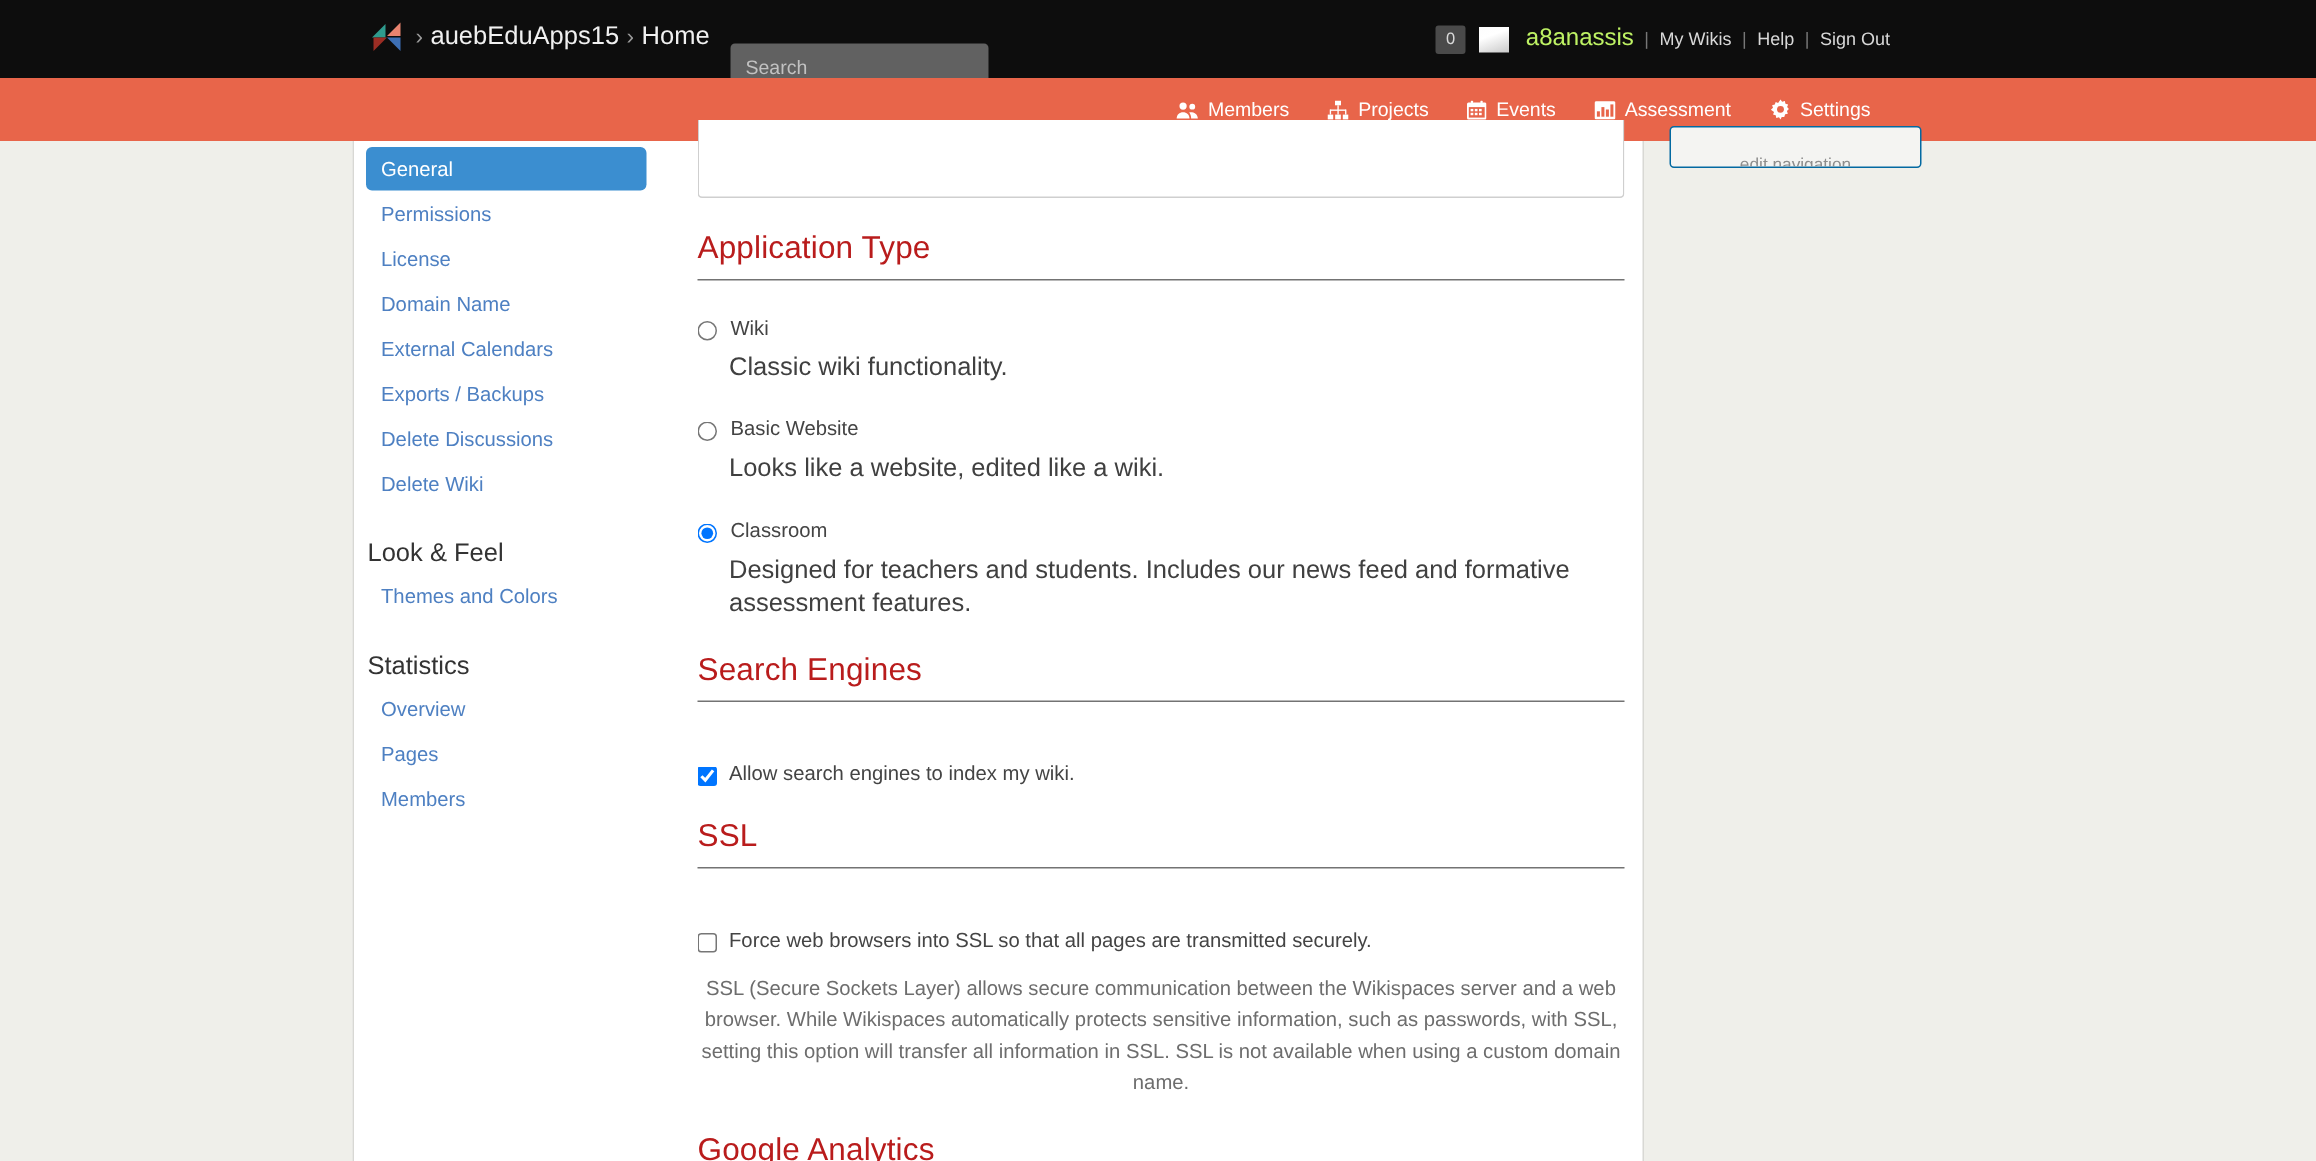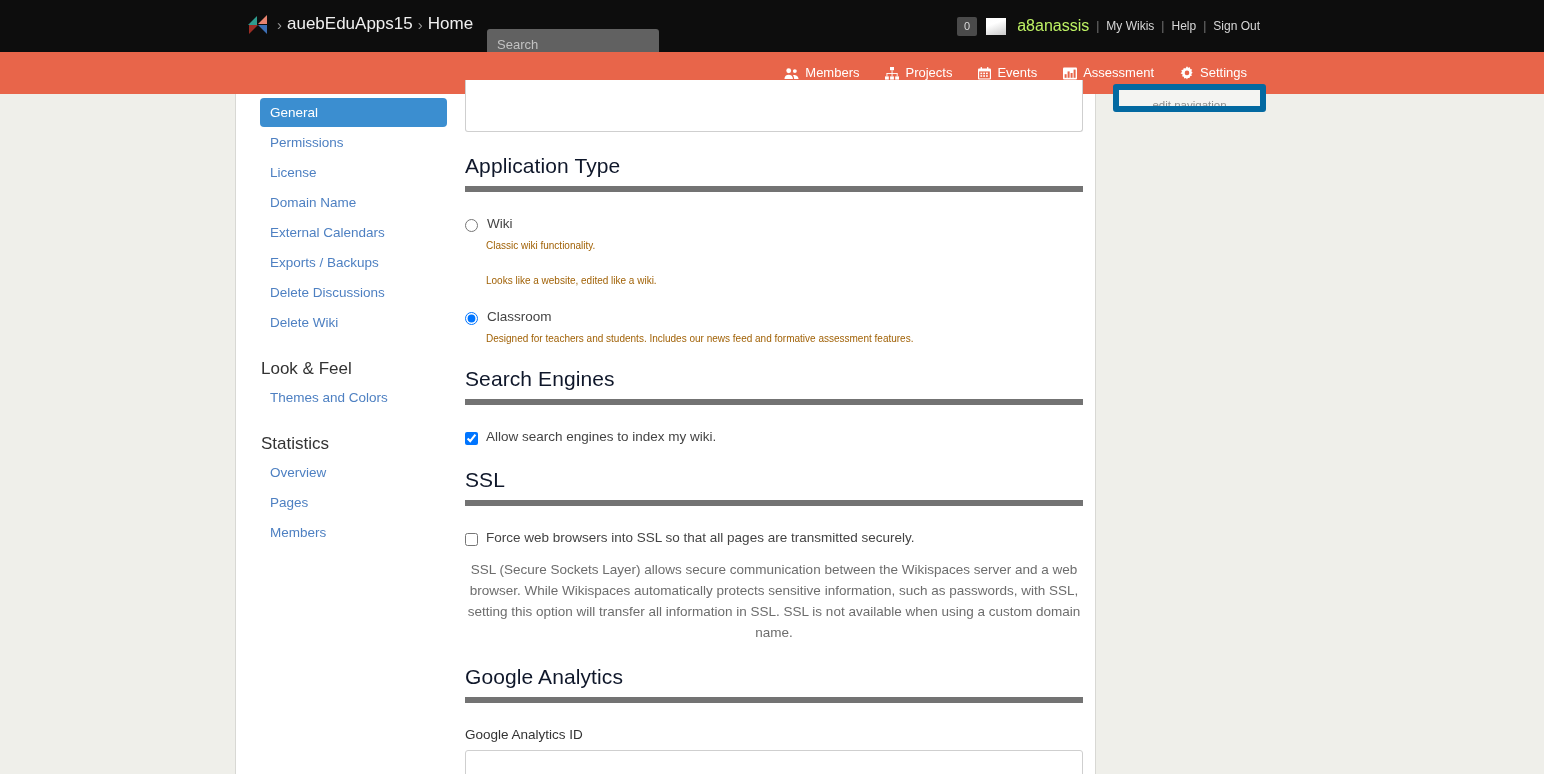--- a/index.html
+++ b/index.html
@@ -102,21 +102,21 @@
   .content-card {
     position: absolute; left: 235px; top: 0;
     width: 861px; height: 680px;
     background: #ffffff;
     border-left: 1px solid #d8d8d4;
     border-right: 1px solid #d8d8d4;
   }
 
   
   .settings-nav {
-    position: absolute; left: 24px; top: 4px;
+    position: absolute; left: 8px; top: 4px;
     width: 205px;
   }
   .snav-link {
     display: block; text-decoration: none;
     color: #4e80c2; font-size: 13.5px;
     padding: 7px 0 7px 10px;
     margin-bottom: 1px;
   }
   .snav-link.active {
     background: #3b8ed0; color: #ffffff;
@@ -137,38 +137,38 @@
   .pre-textarea {
     width: 618px; height: 52px;
     border: 1px solid #cfcfcf; border-top: none;
     border-radius: 0 0 3px 3px;
     background: #fff; resize: none;
     font-family: "Liberation Sans", sans-serif;
     font-size: 13px; padding: 6px 8px;
     display: block;
   }
   .sec-head {
-    font-size: 21px; color: #0f172a; font-weight: normal;
+    font-size: 21px; color: #b91c1c; font-weight: normal;
     margin: 22px 0 0 0; padding: 0 0 8px 0;
-    border-bottom: 6px solid #737373;
+    border-bottom: 1px solid #737373;
     letter-spacing: 0.1px;
   }
   .radio-row { margin-top: 22px; }
   .radio-row:first-of-type { margin-top: 24px; }
   .opt-line { display: flex; align-items: flex-start; gap: 9px; }
   .opt-line input[type=radio],
   .chk-line input[type=checkbox] {
     margin: 3px 0 0 0; width: 13px; height: 13px; flex: none;
   }
   .opt-label { font-size: 13.5px; color: #444; line-height: 1.2; }
   .opt-desc {
-    font-size: 10px; color: #a16207;
+    font-size: 17px; color: #404040;
     margin: 7px 0 0 21px; line-height: 1.3;
   }
-  .chk-line { display: flex; align-items: center; gap: 8px; margin-top: 24px; }
+  .chk-line { display: flex; align-items: center; gap: 8px; margin-top: 40px; }
   .chk-label { font-size: 13.5px; color: #444; line-height: 1.2; }
   .help-para {
     font-size: 13.5px; color: #6d6d6d; line-height: 1.55;
     margin: 14px 0 0 0;
     text-align: center;
   }
   .field-label {
     font-size: 13.5px; color: #333; font-weight: normal;
     margin: 24px 0 8px 0;
   }
@@ -176,23 +176,23 @@
     width: 618px; height: 28px;
     border: 1px solid #cfcfcf; border-radius: 3px;
     background: #fff; font-size: 13px; padding: 0 8px;
     font-family: "Liberation Sans", sans-serif;
     display: block;
   }
 
   
   .right-widget {
     position: absolute; left: 877px; top: -10px;
-    width: 153px; height: 28px;
+    width: 168px; height: 28px;
     background: #f4f4f2;
-    border: 6px solid #0369a1;
+    border: 1px solid #0369a1;
     border-radius: 3px;
     display: flex; align-items: flex-end; justify-content: center;
     overflow: hidden;
   }
   .right-widget span {
     font-size: 11.5px; color: #8d8d8d;
     position: relative; top: 5px;
   }
 </style>
 </head>
@@ -333,20 +333,24 @@
 
       <div class="radio-row">
         <div class="opt-line">
           <input type="radio" name="apptype" style="">
           <span class="opt-label">Wiki</span>
         </div>
         <div class="opt-desc">Classic wiki functionality.</div>
       </div>
 
       <div class="radio-row">
+        <div class="opt-line">
+          <input type="radio" name="apptype" style="">
+          <span class="opt-label">Basic Website</span>
+        </div>
         <div class="opt-desc">Looks like a website, edited like a wiki.</div>
       </div>
 
       <div class="radio-row">
         <div class="opt-line">
           <input type="radio" name="apptype" checked="" style="">
           <span class="opt-label">Classroom</span>
         </div>
         <div class="opt-desc">Designed for teachers and students. Includes our news feed and formative assessment features.</div>
       </div>

